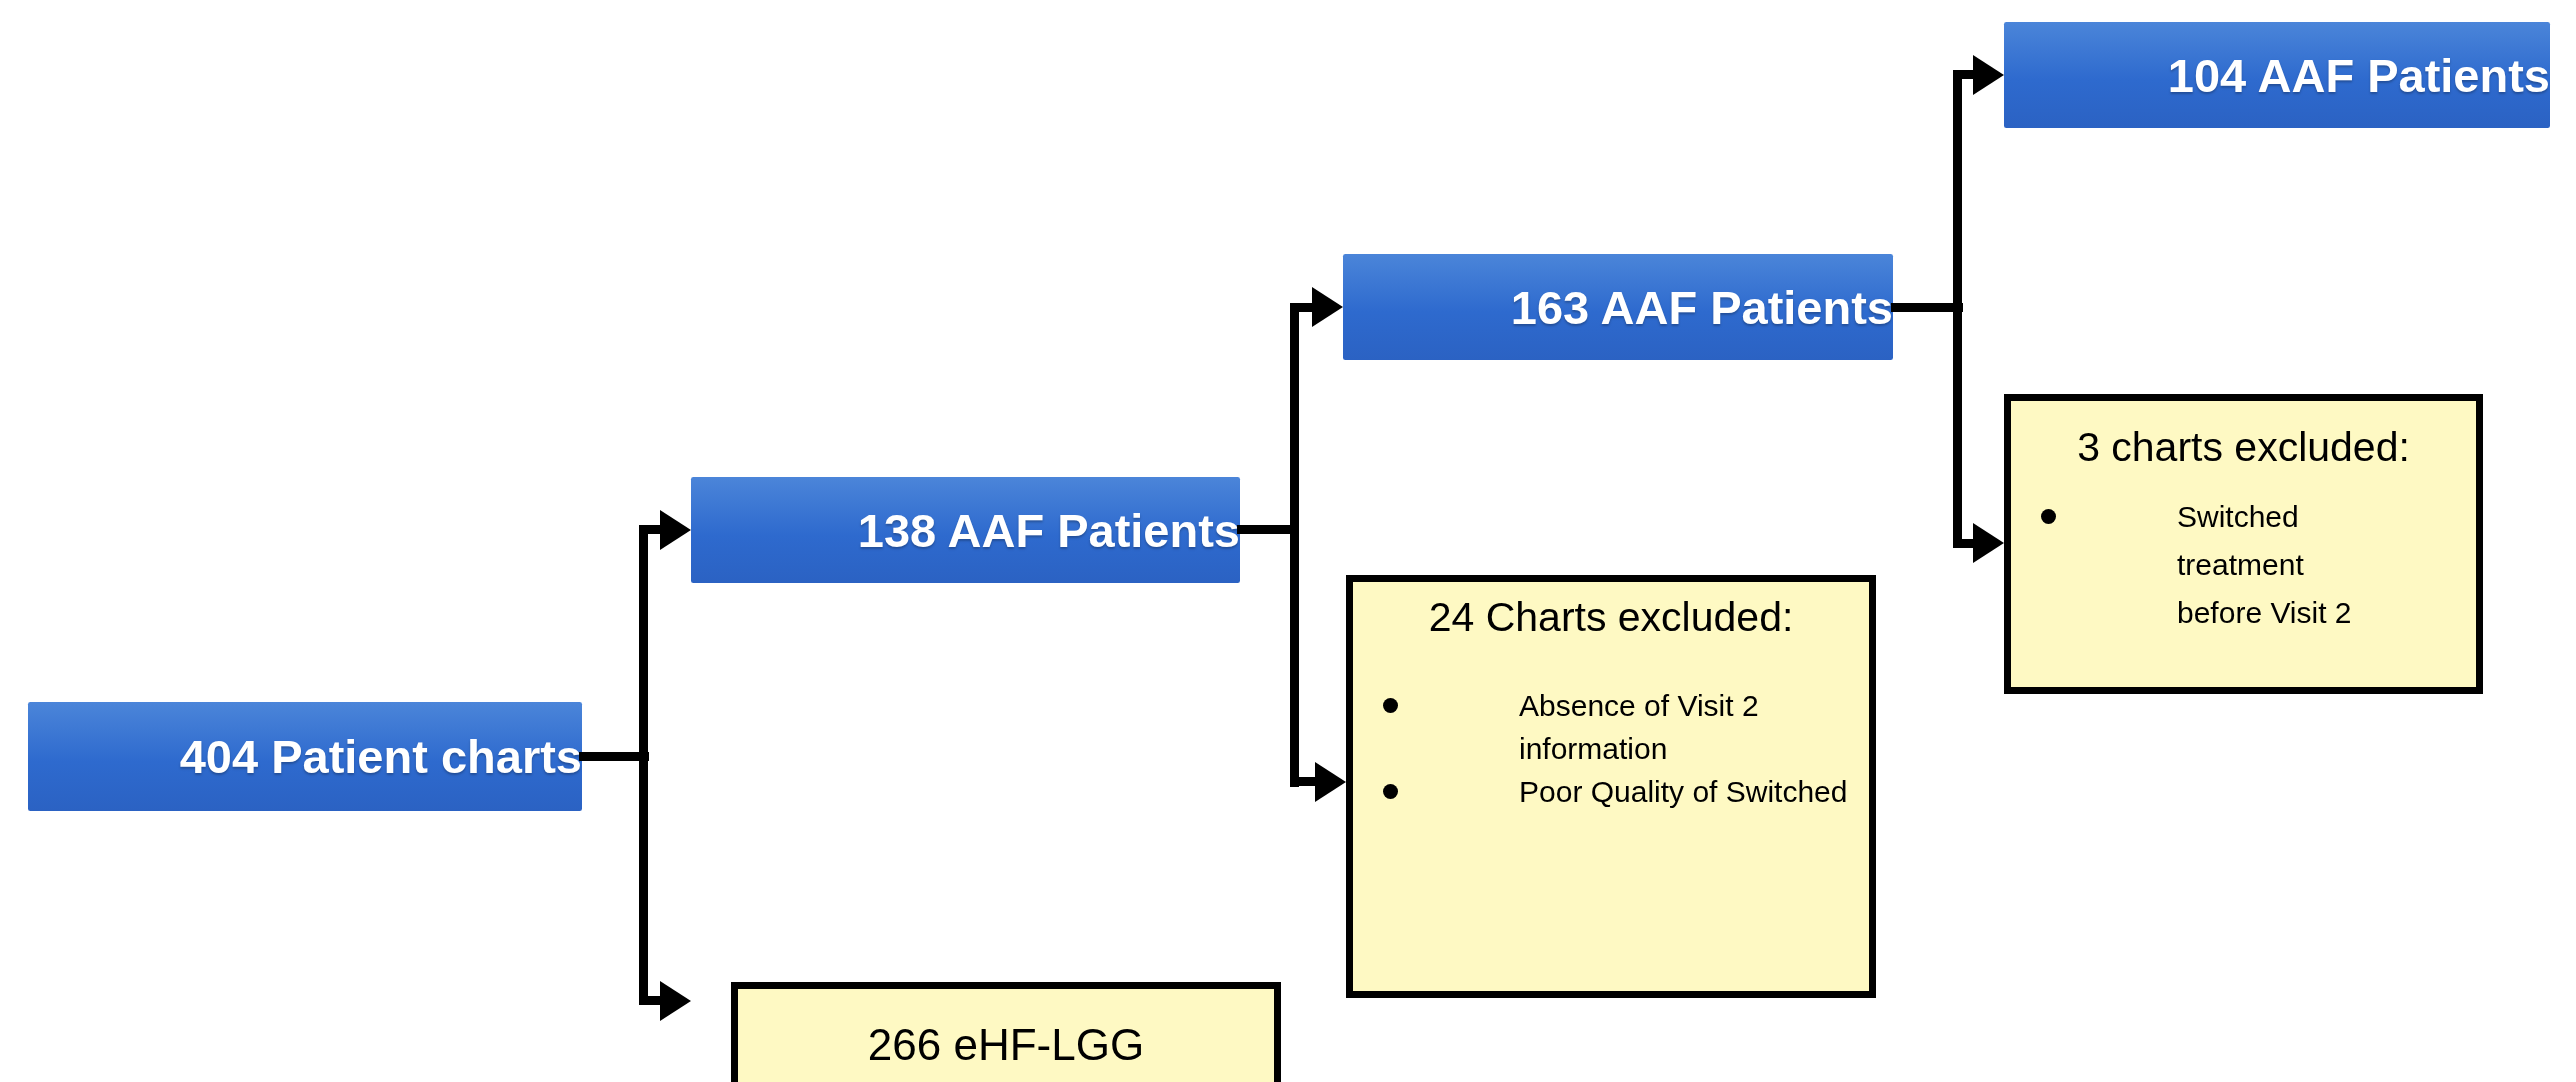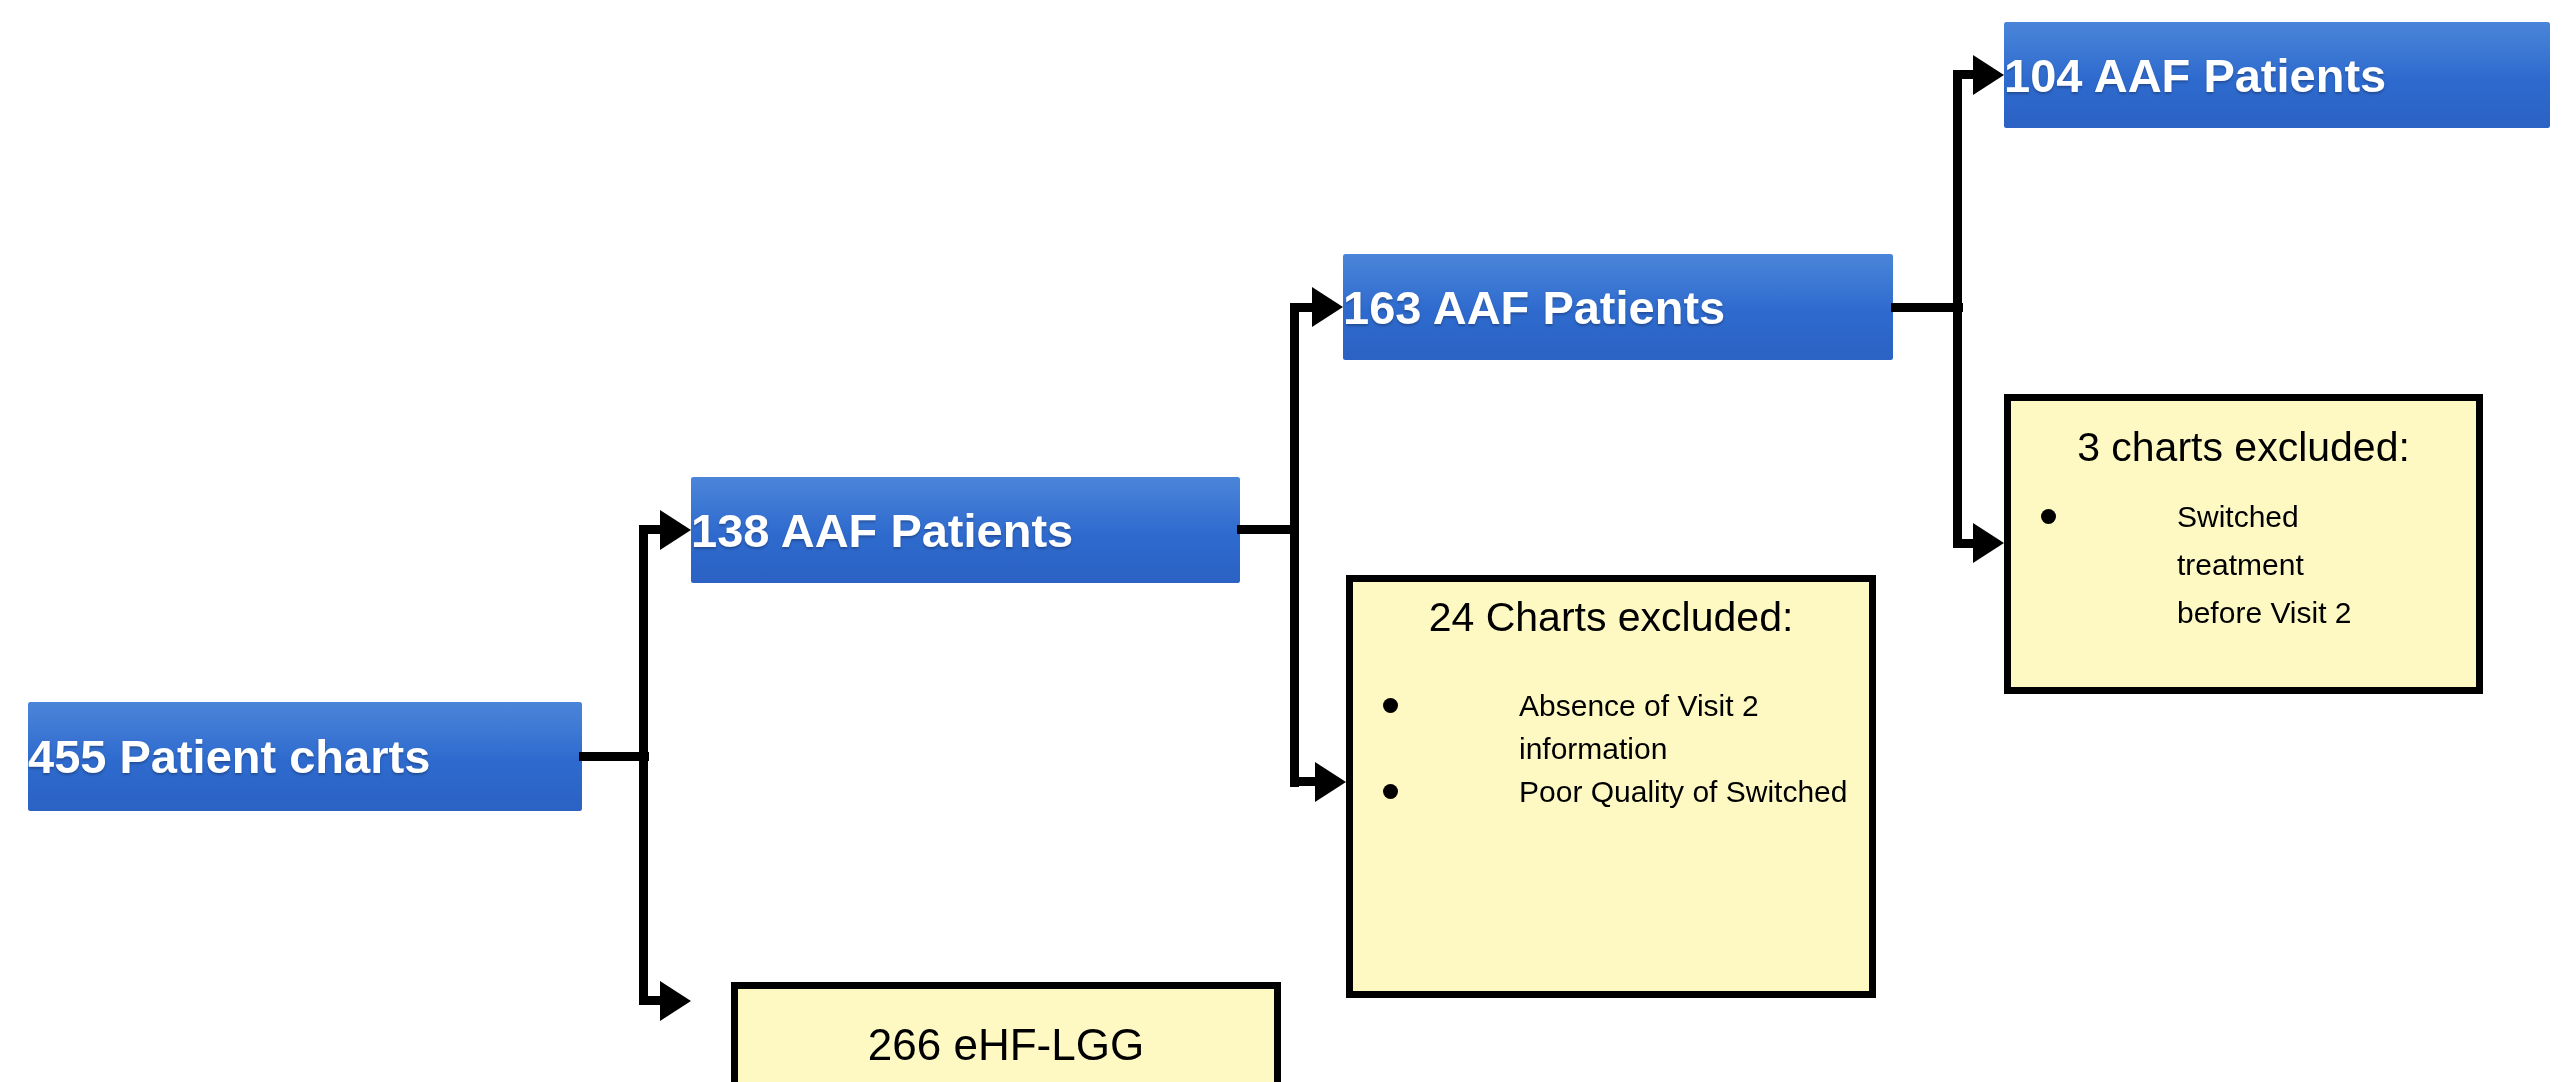--- a/index.html
+++ b/index.html
@@ -14,21 +14,21 @@
     height: 1082px;
     background: #ffffff;
     overflow: hidden;
   }
 
   
   .node-blue {
     position: absolute;
     display: flex;
     align-items: center;
-    justify-content: flex-start;
+    justify-content: flex-end;
     color: #ffffff;
     font-weight: bold;
     font-size: 47px;
     letter-spacing: 0px;
     border-radius: 2.3px;
     background: linear-gradient(180deg, #4b85d9 0%, #2e6ace 55%, #2b62c3 100%);
     text-shadow: 0 1.6px 2.3px rgba(0,0,0,0.25);
   }
   .node-plain {
     position: absolute;
@@ -93,21 +93,21 @@
     border-bottom: 20px solid transparent;
     border-left: 31px solid #000000;
   }
 </style>
 </head>
 <body>
 
 <div id="canvas">
 
   <div class="node-blue" style="left:28px; top:702px; width:554px; height:109px;">
-    <span>455 Patient charts</span>
+    <span>404 Patient charts</span>
   </div>
 
   <div class="node-blue" style="left:691px; top:477px; width:549px; height:106px;">
     <span>138 AAF Patients</span>
   </div>
 
   <div class="node-blue" style="left:1343px; top:254px; width:550px; height:106px;">
     <span>163 AAF Patients</span>
   </div>
 

